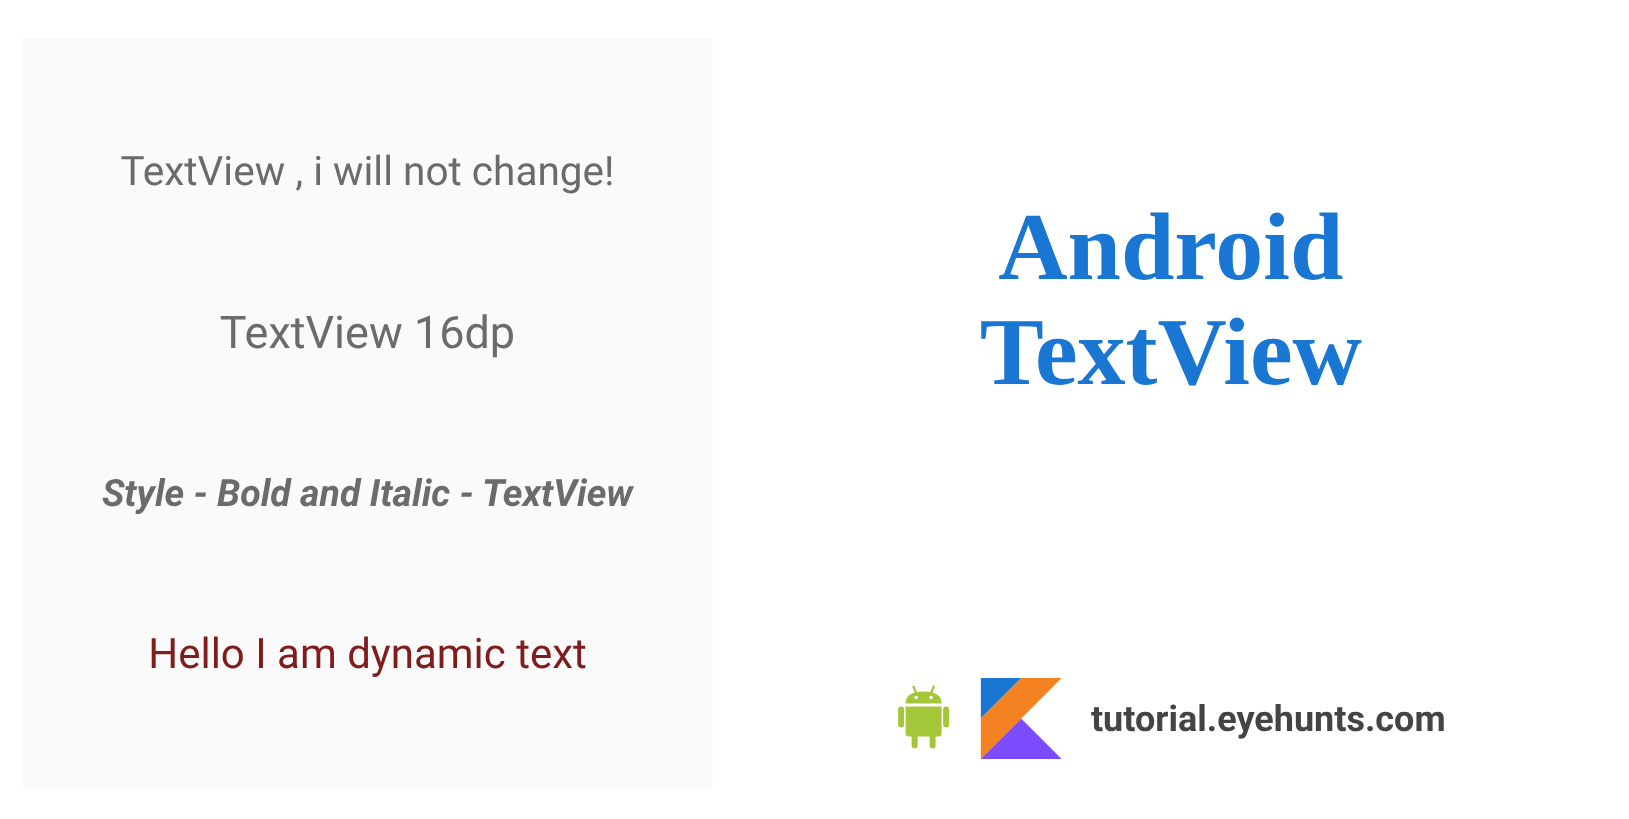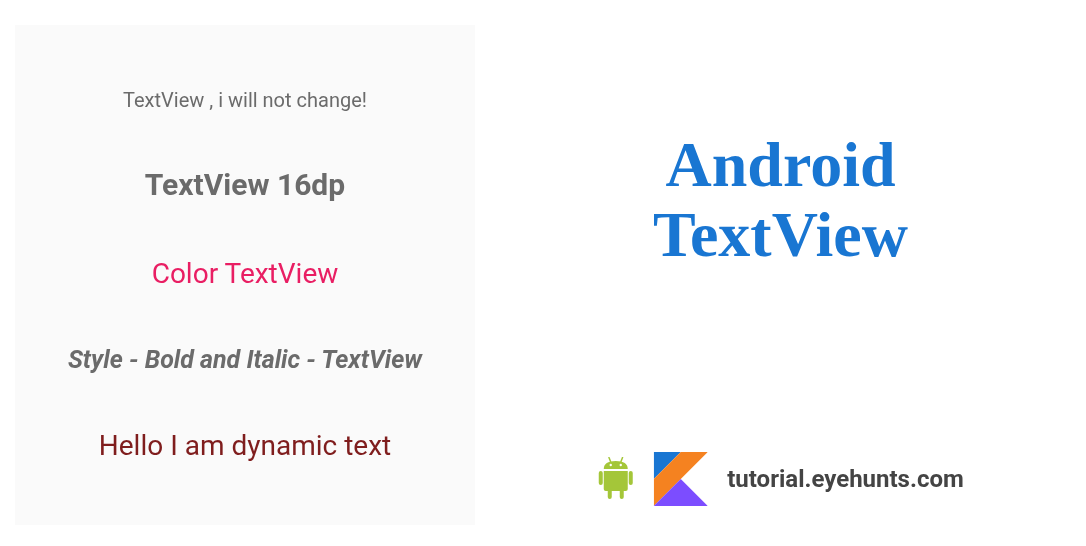--- a/index.html
+++ b/index.html
@@ -25,28 +25,28 @@
       background: #fafafa;
       display: flex;
       flex-direction: column;
       align-items: center;
       justify-content: space-around;
       padding: 35px 20px;
     }
     
     .tv-plain {
       color: #6b6b6b;
-      font-size: 20px;
+      font-size: 27px;
       font-weight: 400;
     }
     
     .tv-size {
       color: #6b6b6b;
       font-size: 30px;
-      font-weight: 700;
+      font-weight: 400;
     }
     
     .tv-color {
       color: #e91e63;
       font-size: 28px;
       font-weight: 400;
     }
     
     .tv-styled {
       color: #6b6b6b;
@@ -108,21 +108,20 @@
       font-size: 24px;
       font-weight: 700;
     }
   </style>
 </head>
 <body>
 
 <div class="left-panel">
   <div class="tv-plain">TextView , i will not change!</div>
   <div class="tv-size">TextView 16dp</div>
-  <div class="tv-color">Color TextView</div>
   <div class="tv-styled">Style - Bold and Italic - TextView</div>
   <div class="tv-dynamic">Hello I am dynamic text</div>
 </div>
 
 <div class="right-panel">
   <div class="title-block">
     <div class="title-line">Android</div>
     <div class="title-line">TextView</div>
   </div>
 

